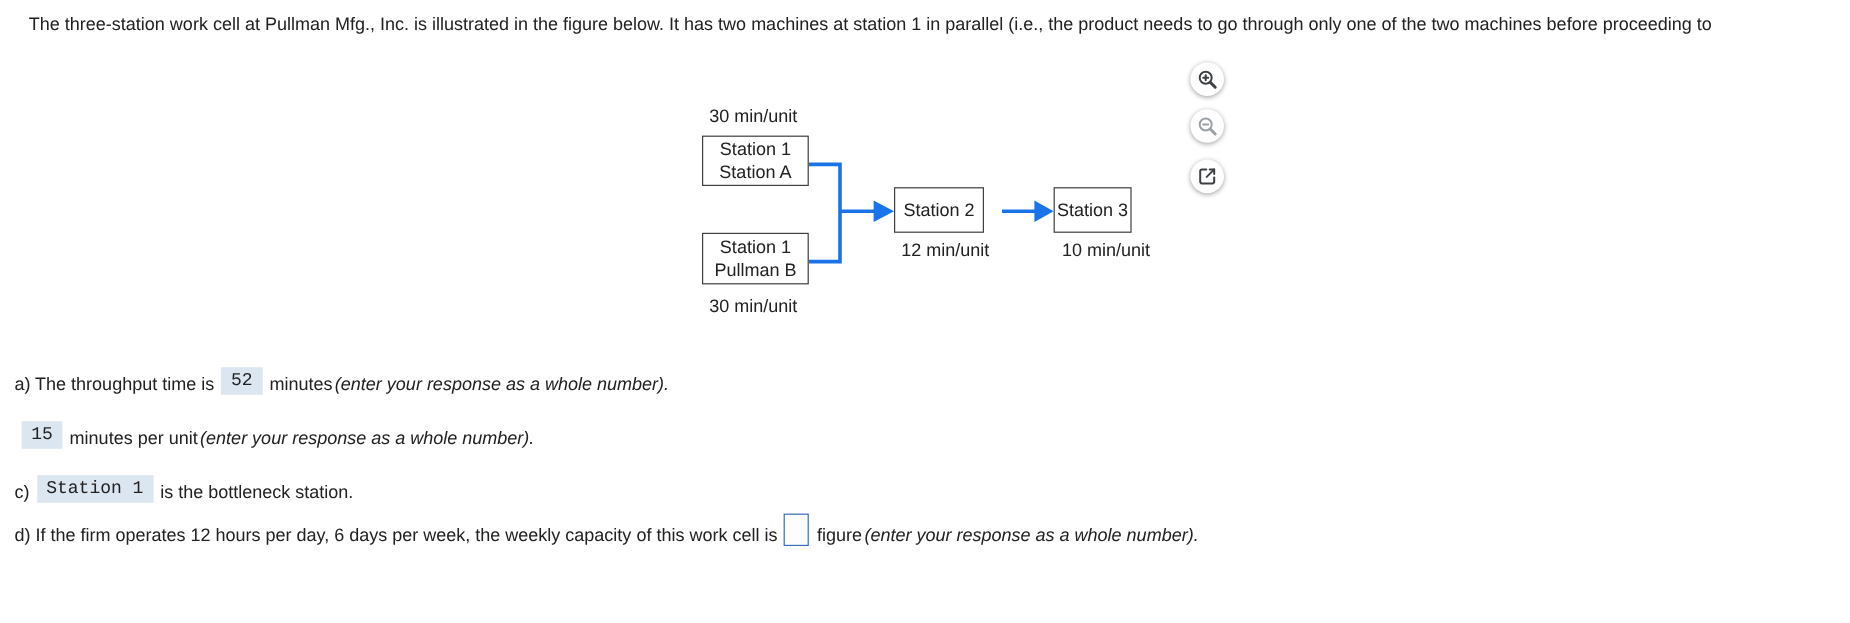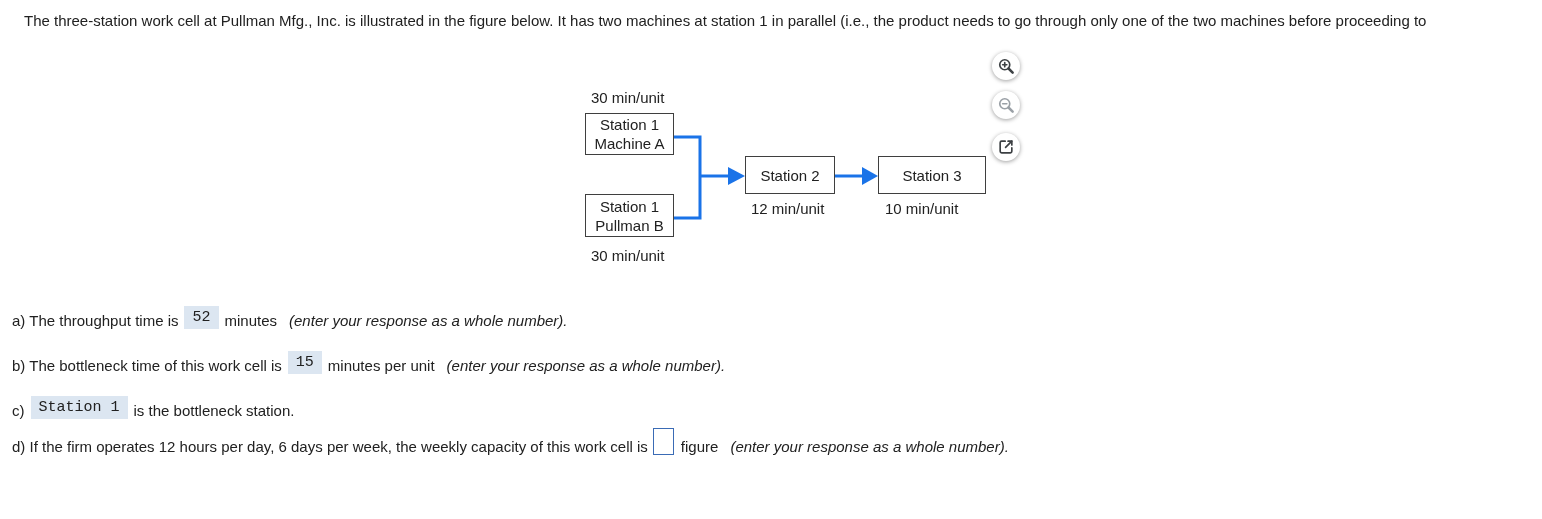--- a/index.html
+++ b/index.html
@@ -20,22 +20,22 @@
   }
   .intro{position:absolute;left:4px;top:10px;line-height:21px;margin-left:20px;}
   
   .fig-box{
     position:absolute;border:1.5px solid var(--box-border);background:#fff;
     display:flex;flex-direction:column;align-items:center;justify-content:center;
     text-align:center;line-height:19px;
   }
   .box-a{left:585px;top:113px;width:89px;height:42px;}
   .box-b{left:585px;top:194px;width:89px;height:43px;}
-  .box-2{left:745px;top:156px;width:90px;height:38px;}
-  .box-3{left:878px;top:156px;width:108px;height:38px;}
+  .box-2{left:745px;top:156px;width:75px;height:38px;}
+  .box-3{left:878px;top:156px;width:65px;height:38px;}
   .rate{position:absolute;white-space:nowrap;}
   .rate-a{left:591px;top:89px;}
   .rate-b{left:591px;top:247px;}
   .rate-2{left:751px;top:200px;}
   .rate-3{left:885px;top:200px;}
   .fig-svg{position:absolute;left:580px;top:80px;width:400px;height:190px;}
   .fig-svg .wire{stroke:var(--arrow);stroke-width:3;fill:none;}
   .fig-svg .head{fill:var(--arrow);stroke:none;}
   
   .tool-btn{
@@ -51,21 +51,21 @@
   .glyph-dim{stroke:var(--icon-disabled);}
   
   .qrow{position:absolute;left:12px;display:flex;align-items:flex-end;white-space:pre;}
   .q-a{top:306px;}
   .q-b{top:351px;}
   .q-c{top:396px;}
   .q-d{top:428px;}
   .chip{
     background:var(--chip);padding:3px 8px;margin:0 6px;line-height:17px;font-family:Liberation Mono, monospace;
   }
-  .note{font-style:italic;margin-left:12px;}
+  .note{font-style:italic;margin-left:2px;}
   .blank-input{
     display:inline-block;width:21px;height:27px;margin:0 7px 0 5px;
     border:1.5px solid var(--input-border);background:#fff;vertical-align:middle;
   }
 </style>
 </head>
 <body>
 
 <div class="intro">
   <div>The three-station work cell at Pullman Mfg., Inc. is illustrated in the figure below. It has two machines at station 1 in parallel (i.e., the product needs to go through only one of the two machines before proceeding to</div>
@@ -75,21 +75,21 @@
   <polyline class="wire" points="94,57 120,57 120,138 94,138"></polyline>
   <line class="wire" x1="120" y1="96" x2="149" y2="96"></line>
   <polygon class="head" points="148,87 165,96 148,105"></polygon>
   <line class="wire" x1="255" y1="96" x2="283" y2="96"></line>
   <polygon class="head" points="282,87 298,96 282,105"></polygon>
 </svg>
 
 <div class="rate rate-a">30 min/unit</div>
 <div class="fig-box box-a">
   <div>Station 1</div>
-  <div>Machine A</div>
+  <div>Station A</div>
 </div>
 <div class="fig-box box-b">
   <div>Station 1</div>
   <div>Pullman B</div>
 </div>
 <div class="rate rate-b">30 min/unit</div>
 <div class="fig-box box-2">
   <div>Station 2</div>
 </div>
 <div class="rate rate-2">12 min/unit</div>
@@ -122,21 +122,20 @@
 </button>
 
 <div class="qrow q-a">
   <span>a) The throughput time is</span>
   <span class="chip">52</span>
   <span>minutes</span>
   <em class="note">(enter your response as a whole number).</em>
 </div>
 
 <div class="qrow q-b">
-  <span>b) The bottleneck time of this work cell is</span>
   <span class="chip">15</span>
   <span>minutes per unit</span>
   <em class="note">(enter your response as a whole number).</em>
 </div>
 
 <div class="qrow q-c">
   <span>c)</span>
   <span class="chip">Station 1</span>
   <span>is the bottleneck station.</span>
 </div>

